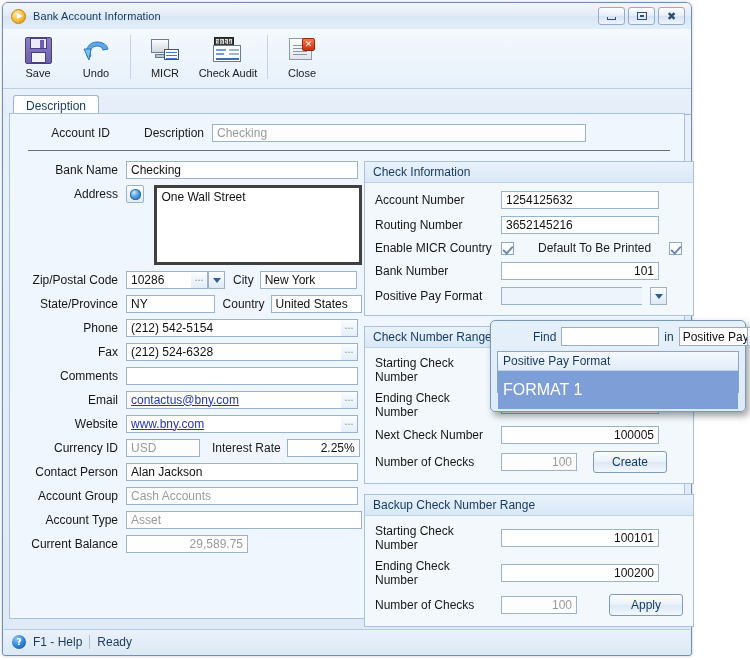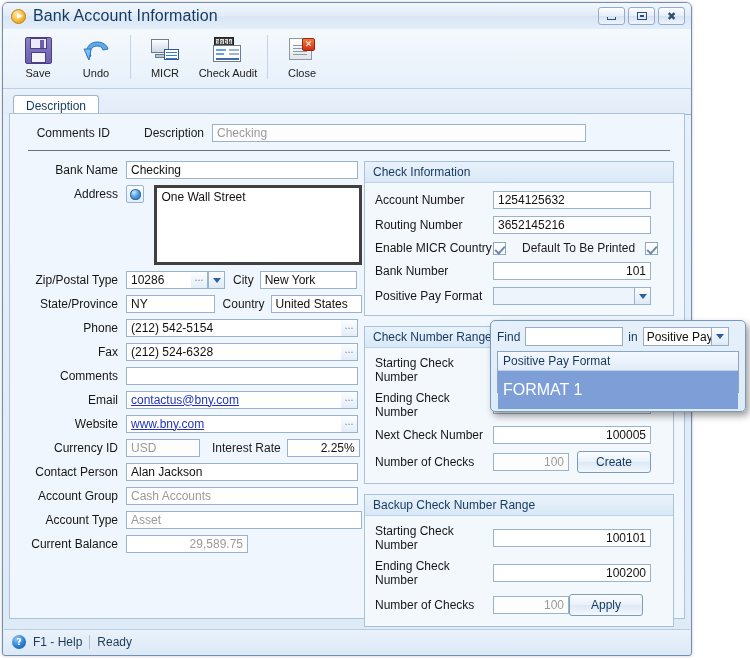--- a/index.html
+++ b/index.html
@@ -38,21 +38,21 @@
     margin-right: 7px;
     position: relative; flex: none;
   }
   .title-icon::after {
     content: ""; position: absolute;
     left: 5px; top: 3px;
     border-left: 6px solid #ffffff;
     border-top: 3.5px solid transparent;
     border-bottom: 3.5px solid transparent;
   }
-  .title-text { font-size: 16px; color: #13395e; letter-spacing: .1px; }
+  .title-text { font-size: 11px; color: #13395e; letter-spacing: .1px; }
   .win-buttons { margin-left: auto; display: flex; gap: 3px; padding-right: 2px; }
   .win-btn {
     width: 27px; height: 18px;
     background: linear-gradient(to bottom, #fcfdfe 0%, #e6eef8 50%, #d6e3f2 51%, #eef4fb 100%);
     border: 1px solid #93adc9; border-radius: 3px;
     display: flex; align-items: center; justify-content: center;
     box-sizing: border-box;
   }
   .glyph-min { width: 9px; height: 3px; border: 1px solid #2c4f73; border-top: none; box-sizing: border-box; margin-top: 4px;}
   .glyph-max { width: 10px; height: 8px; border: 1px solid #2c4f73; box-sizing: border-box; position: relative;}
@@ -171,21 +171,21 @@
   }
 
   
   .group { border: 1px solid #a9c2da; background: #f3f8fd; margin-bottom: 10px; }
   .group-title {
     background: linear-gradient(to bottom,#e9f2fb,#d9e8f7);
     border-bottom: 1px solid #bcd2e6;
     padding: 3px 8px; font-size: 12px; color:#15395f;
   }
   .group-body { padding: 8px 10px 8px 10px; }
-  .grow { display:flex; align-items:center; margin-bottom:7px; }
+  .grow { display:flex; align-items:center; margin-bottom:7px;gap:8px; }
   .glabel { width: 118px; font-size:12px; color:#161616; flex:none;}
   .chk {
     width: 13px; height: 13px; border:1px solid #8fa9c3; background:#fdfdfd;
     box-sizing:border-box; position:relative; display:inline-block;
   }
   .chk.on::after {
     content:""; position:absolute; left:3px; top:1px; width:4px; height:8px;
     border:solid #6d8aa8; border-width:0 2px 2px 0; transform:rotate(42deg);
   }
   .btn {
@@ -214,21 +214,21 @@
 
   
   .popup {
     position: absolute; left: 490px; top: 320px; width: 256px; height: 92px;
     background: linear-gradient(to bottom,#e6f0fa,#dcebf8);
     border: 1px solid #7a98b8; border-radius: 5px;
     box-shadow: 3px 4px 7px rgba(0,0,0,0.38);
     box-sizing: border-box; padding: 6px;
     z-index: 50;
   }
-  .popup-row { display:flex; align-items:center; gap:5px; }
+  .popup-row { display:flex; align-items:center; gap:5px;margin-left:36px; }
   .popup-row .lb { font-size:12px; color:#14395e; }
   .find-input { flex:none; width:98px; height:19px; border:1px solid #94aec8; background:#fff; box-sizing:border-box; }
   .in-combo {
     width: 86px; height: 19px; border:1px solid #94aec8; background:#fff;
     display:flex; align-items:center; box-sizing:border-box;
   }
   .in-combo .txt { flex:1; font-size:12px; color:#111; padding-left:3px; white-space:nowrap; overflow:hidden; }
   .in-combo .dd {
     width:16px;height:17px;border-left:1px solid #94aec8;
     background:linear-gradient(to bottom,#fbfdff,#dfe9f6);
@@ -338,21 +338,21 @@
   </div>
 
   <div class="tabstrip">
     <div class="tab">Description</div>
     <div class="tab-rest"></div>
   </div>
 
   <div class="content">
 
     <div class="hdr-row">
-      <span class="lbl" style="width:82px;text-align:right;padding-right:8px;">Comments ID</span>
+      <span class="lbl" style="width:82px;text-align:right;padding-right:8px;">Account ID</span>
       <span class="lbl" style="padding:0 8px 0 26px;">Description</span>
       <div class="fld ro" style="width:374px">Checking</div>
     </div>
     <div class="divider"></div>
 
     <div class="panes">
 
       <div class="left-pane">
 
         <div class="frow">
@@ -362,21 +362,21 @@
 
         <div class="frow" style="align-items:flex-start">
           <span class="flabel" style="padding-top:2px">Address</span>
           <div class="globe" style="margin-right:10px">
               <i></i>
             </div>
           <textarea class="addr" style="">One Wall Street</textarea>
         </div>
 
         <div class="frow" style="margin-top:6px">
-          <span class="flabel">Zip/Postal Type</span>
+          <span class="flabel">Zip/Postal Code</span>
           <div class="fld" style="width:65px;border-right:none">10286</div>
           <div class="ellip-btn">⋯</div>
           <div class="dd-btn">
               <span class="caret"></span>
             </div>
           <span style="padding:0 6px 0 8px">City</span>
           <div class="fld" style="width:97px">New York</div>
         </div>
 
         <div class="frow">
@@ -506,21 +506,21 @@
               <span class="glabel">Starting Check Number</span>
               <div class="fld num" style="width:158px">100101</div>
             </div>
             <div class="grow">
               <span class="glabel">Ending Check Number</span>
               <div class="fld num" style="width:158px">100200</div>
             </div>
             <div class="grow" style="margin-bottom:2px">
               <span class="glabel">Number of Checks</span>
               <div class="fld ro num" style="width:76px">100</div>
-              <div class="btn" style="width:74px;margin-left:0">Apply</div>
+              <div class="btn" style="width:74px;margin-left:24px">Apply</div>
             </div>
           </div>
         </div>
 
       </div>
     </div>
   </div>
 
   <div class="statusbar">
     <span class="help-ic">?</span>

